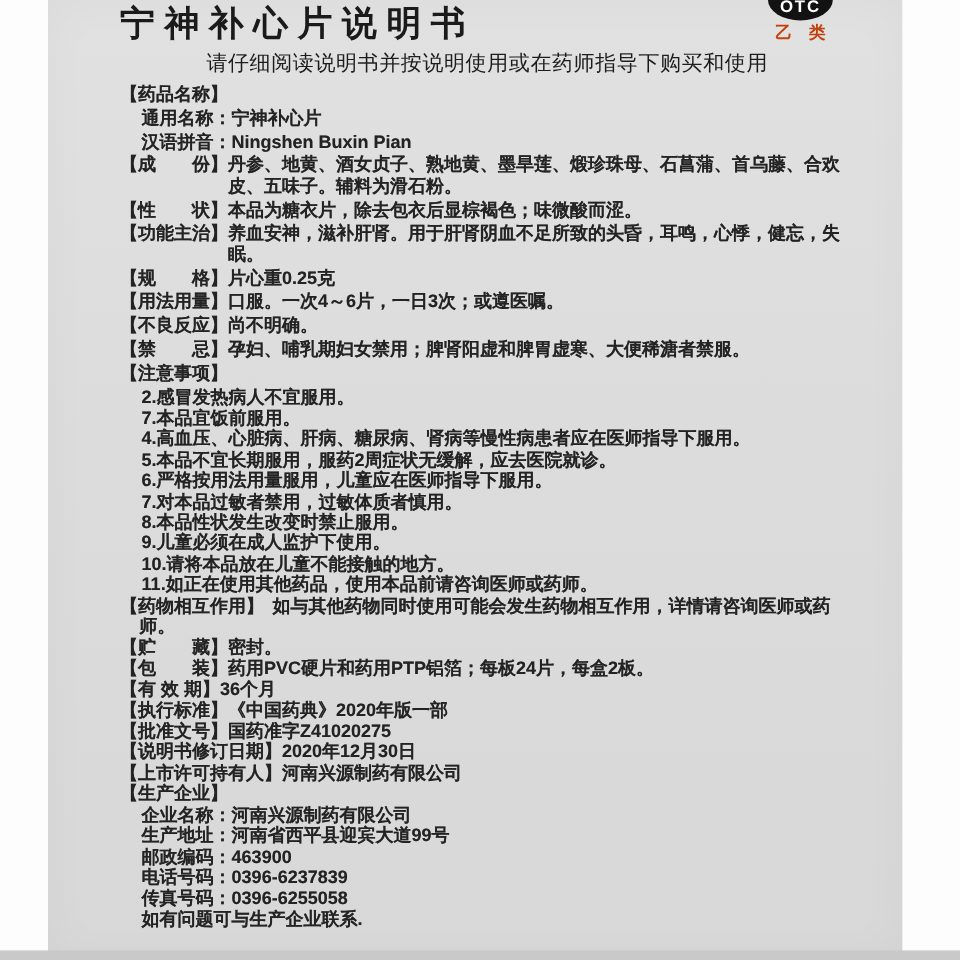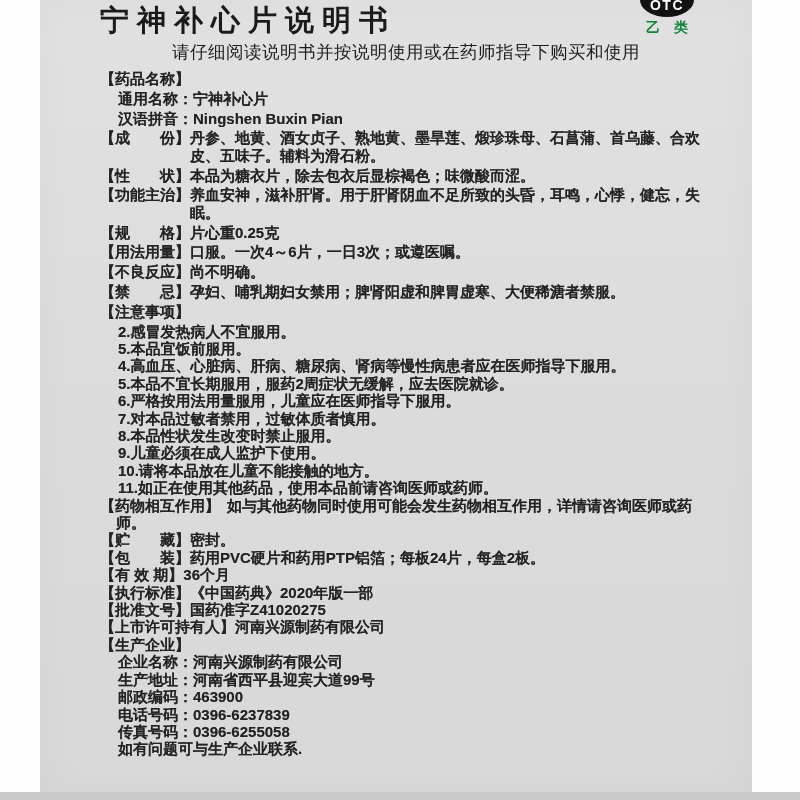--- a/index.html
+++ b/index.html
@@ -39,21 +39,21 @@
   .otc{position:absolute;left:636px;top:0;width:62px;height:40px;z-index:3;text-align:center;}
   .otc-oval{
     position:absolute;left:4px;top:-17px;width:54px;height:34px;
     background:#121212;border-radius:50%;
     display:flex;align-items:flex-end;justify-content:center;
     color:#fff;font-size:14px;font-weight:700;letter-spacing:1.5px;
     padding-bottom:4px;box-sizing:border-box;
   }
   .otc-class{
     position:absolute;left:0;top:19px;width:62px;
-    font-size:14px;font-weight:700;letter-spacing:5px;color:#15803d;white-space:nowrap;
+    font-size:14px;font-weight:700;letter-spacing:5px;color:#c2410c;white-space:nowrap;
     text-indent:5px;
   }
 </style>
 </head>
 <body>
 
 <div class="stage">
   <div class="paper"></div>
 
   <div class="otc">
@@ -107,21 +107,21 @@
           <span class="val">孕妇、哺乳期妇女禁用；脾肾阳虚和脾胃虚寒、大便稀溏者禁服。</span>
         </div>
 
       <div class="row a">
           <span class="lbl">【注意事项】</span>
         </div>
       <div class="row ind">
           <span>2.感冒发热病人不宜服用。</span>
         </div>
       <div class="row ind">
-          <span>5.本品宜饭前服用。</span>
+          <span>7.本品宜饭前服用。</span>
         </div>
       <div class="row ind">
           <span>4.高血压、心脏病、肝病、糖尿病、肾病等慢性病患者应在医师指导下服用。</span>
         </div>
       <div class="row ind">
           <span>5.本品不宜长期服用，服药2周症状无缓解，应去医院就诊。</span>
         </div>
       <div class="row ind">
           <span>6.严格按用法用量服用，儿童应在医师指导下服用。</span>
         </div>
@@ -156,20 +156,24 @@
         </div>
       <div class="row">
           <span class="lbl">【执行标准】</span>
           <span class="val">《中国药典》2020年版一部</span>
         </div>
       <div class="row">
           <span class="lbl">【批准文号】</span>
           <span class="val">国药准字Z41020275</span>
         </div>
       <div class="row">
+          <span class="lbl">【说明书修订日期】</span>
+          <span class="val">2020年12月30日</span>
+        </div>
+      <div class="row">
           <span class="lbl">【上市许可持有人】</span>
           <span class="val">河南兴源制药有限公司</span>
         </div>
 
       <div class="row">
           <span class="lbl">【生产企业】</span>
         </div>
       <div class="row ind">
           <span>企业名称：河南兴源制药有限公司</span>
         </div>

